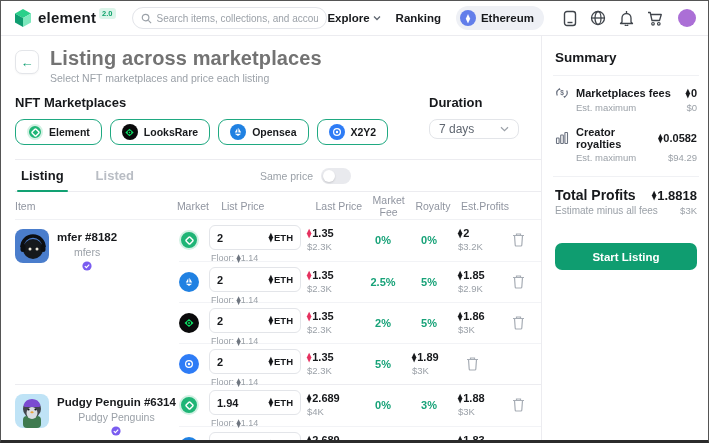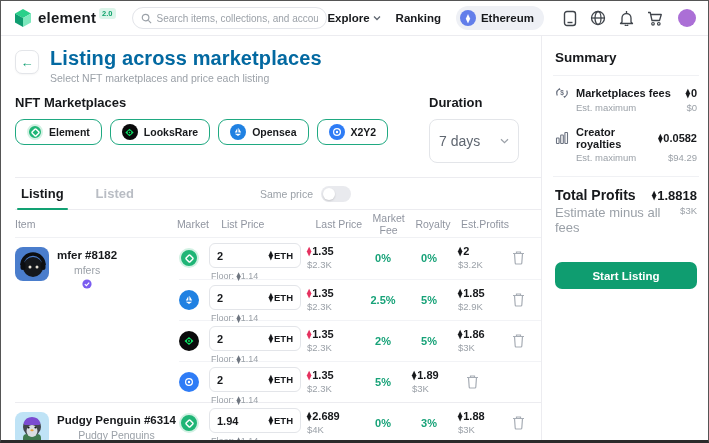--- a/index.html
+++ b/index.html
@@ -21,30 +21,30 @@
   .eth-circle { width:16px; height:16px; border-radius:50%; background:#627eea; color:#fff; font-size:8px; display:flex; align-items:center; justify-content:center; }
   .nav-icons { display:flex; align-items:center; gap:13px; margin-left:4px; }
   .nav-icons svg { display:block; cursor:pointer; }
   .avatar { width:18px; height:18px; border-radius:50%; background:#ab6fd6; cursor:pointer; }
 
   
   .main { position:absolute; top:35px; left:0; width:540px; height:408px; padding:0 0 0 14px; }
   .page-head { display:flex; align-items:flex-start; padding-top:11px; }
   .back-btn { width:24px; height:24px; border:1px solid #e3e5e9; border-radius:7px; background:#fff; color:#12a173; font-size:13px; font-weight:700; display:flex; align-items:center; justify-content:center; cursor:pointer; margin-top:3px; box-shadow:0 1px 2px rgba(0,0,0,.04); }
   .titles { margin-left:11px; }
-  .page-title { font-size:20px; font-weight:800; color:#0369a1; letter-spacing:.1px; }
+  .page-title { font-size:20px; font-weight:800; color:#737373; letter-spacing:.1px; }
   .page-sub { font-size:10.5px; color:#9ba1a8; margin-top:2px; }
 
   .section-row { display:flex; margin-top:11px; }
   .mk-section { flex:1; }
   .sec-heading { font-size:13px; font-weight:800; }
   .mk-buttons { display:flex; gap:8px; margin-top:9px; }
   .mk-btn { display:flex; align-items:center; gap:6px; height:26px; border:1px solid #1fa981; border-radius:9px; background:#fff; padding:0 11px; font-size:10.5px; font-weight:700; color:#17191c; cursor:pointer; }
   .dur-section { width:90px; margin-right:22px; }
-  .dur-select { margin-top:9px; width:90px; height:44px; border:1px solid #e3e5e9; border-radius:8px; display:flex; align-items:center; justify-content:space-between; padding:0 9px; font-size:14px; color:#5f6670; cursor:pointer; background:#fff; }
+  .dur-select { margin-top:9px; width:90px; height:20px; border:1px solid #e3e5e9; border-radius:8px; display:flex; align-items:center; justify-content:space-between; padding:0 9px; font-size:12px; color:#5f6670; cursor:pointer; background:#fff; }
 
   .hr { border-top:1px solid #ececf0; margin-top:14px; margin-right:0; }
 
   
   .tabs-row { display:flex; align-items:stretch; height:32px; border-bottom:1px solid #ececf0; margin-right:0; }
   .tab { font-size:13px; font-weight:700; color:#b9bdc4; display:flex; align-items:center; margin-right:26px; cursor:pointer; position:relative; margin-left:6px; }
   .tab.active { color:#17191c; }
   .tab.active::after { content:""; position:absolute; left:-4px; right:-4px; bottom:-1px; height:2px; background:#12a173; border-radius:2px; }
   .sameprice { display:flex; align-items:center; gap:8px; margin-left:100px; }
   .sp-label { font-size:10.5px; color:#9ba1a8; }
@@ -99,21 +99,21 @@
   .sum-icon { width:15px; margin-right:6px; display:flex; }
   .sum-label { font-size:11px; font-weight:700; flex:1; }
   .sum-val { font-size:11px; font-weight:800; display:flex; align-items:center; gap:1px; }
   .sum-l2 { display:flex; margin-top:2px; }
   .sum-sub { font-size:9.5px; color:#9ba1a8; margin-left:21px; flex:1; }
   .sum-usd { font-size:9.5px; color:#9ba1a8; }
   .tot-l1 { display:flex; align-items:center; margin-top:10px; }
   .tot-label { font-size:14px; font-weight:800; flex:1; }
   .tot-val { font-size:13px; font-weight:800; display:flex; align-items:center; gap:1px; }
   .tot-l2 { display:flex; margin-top:2px; }
-  .tot-sub { font-size:13px; color:#9ba1a8; flex:1; }
+  .tot-sub { font-size:10px; color:#9ba1a8; flex:1; }
   .cta-btn { margin-top:27px; width:100%; height:27px; border:none; border-radius:7px; background:#0f9d70; color:#fff; font-size:11.5px; font-weight:700; cursor:pointer; font-family:"Liberation Sans",sans-serif; }
 </style>
 </head>
 <body>
 
 <div class="screen">
 
   <div class="navbar">
     <div class="brand">
       <svg width="20" height="20" viewBox="0 0 20 20">

